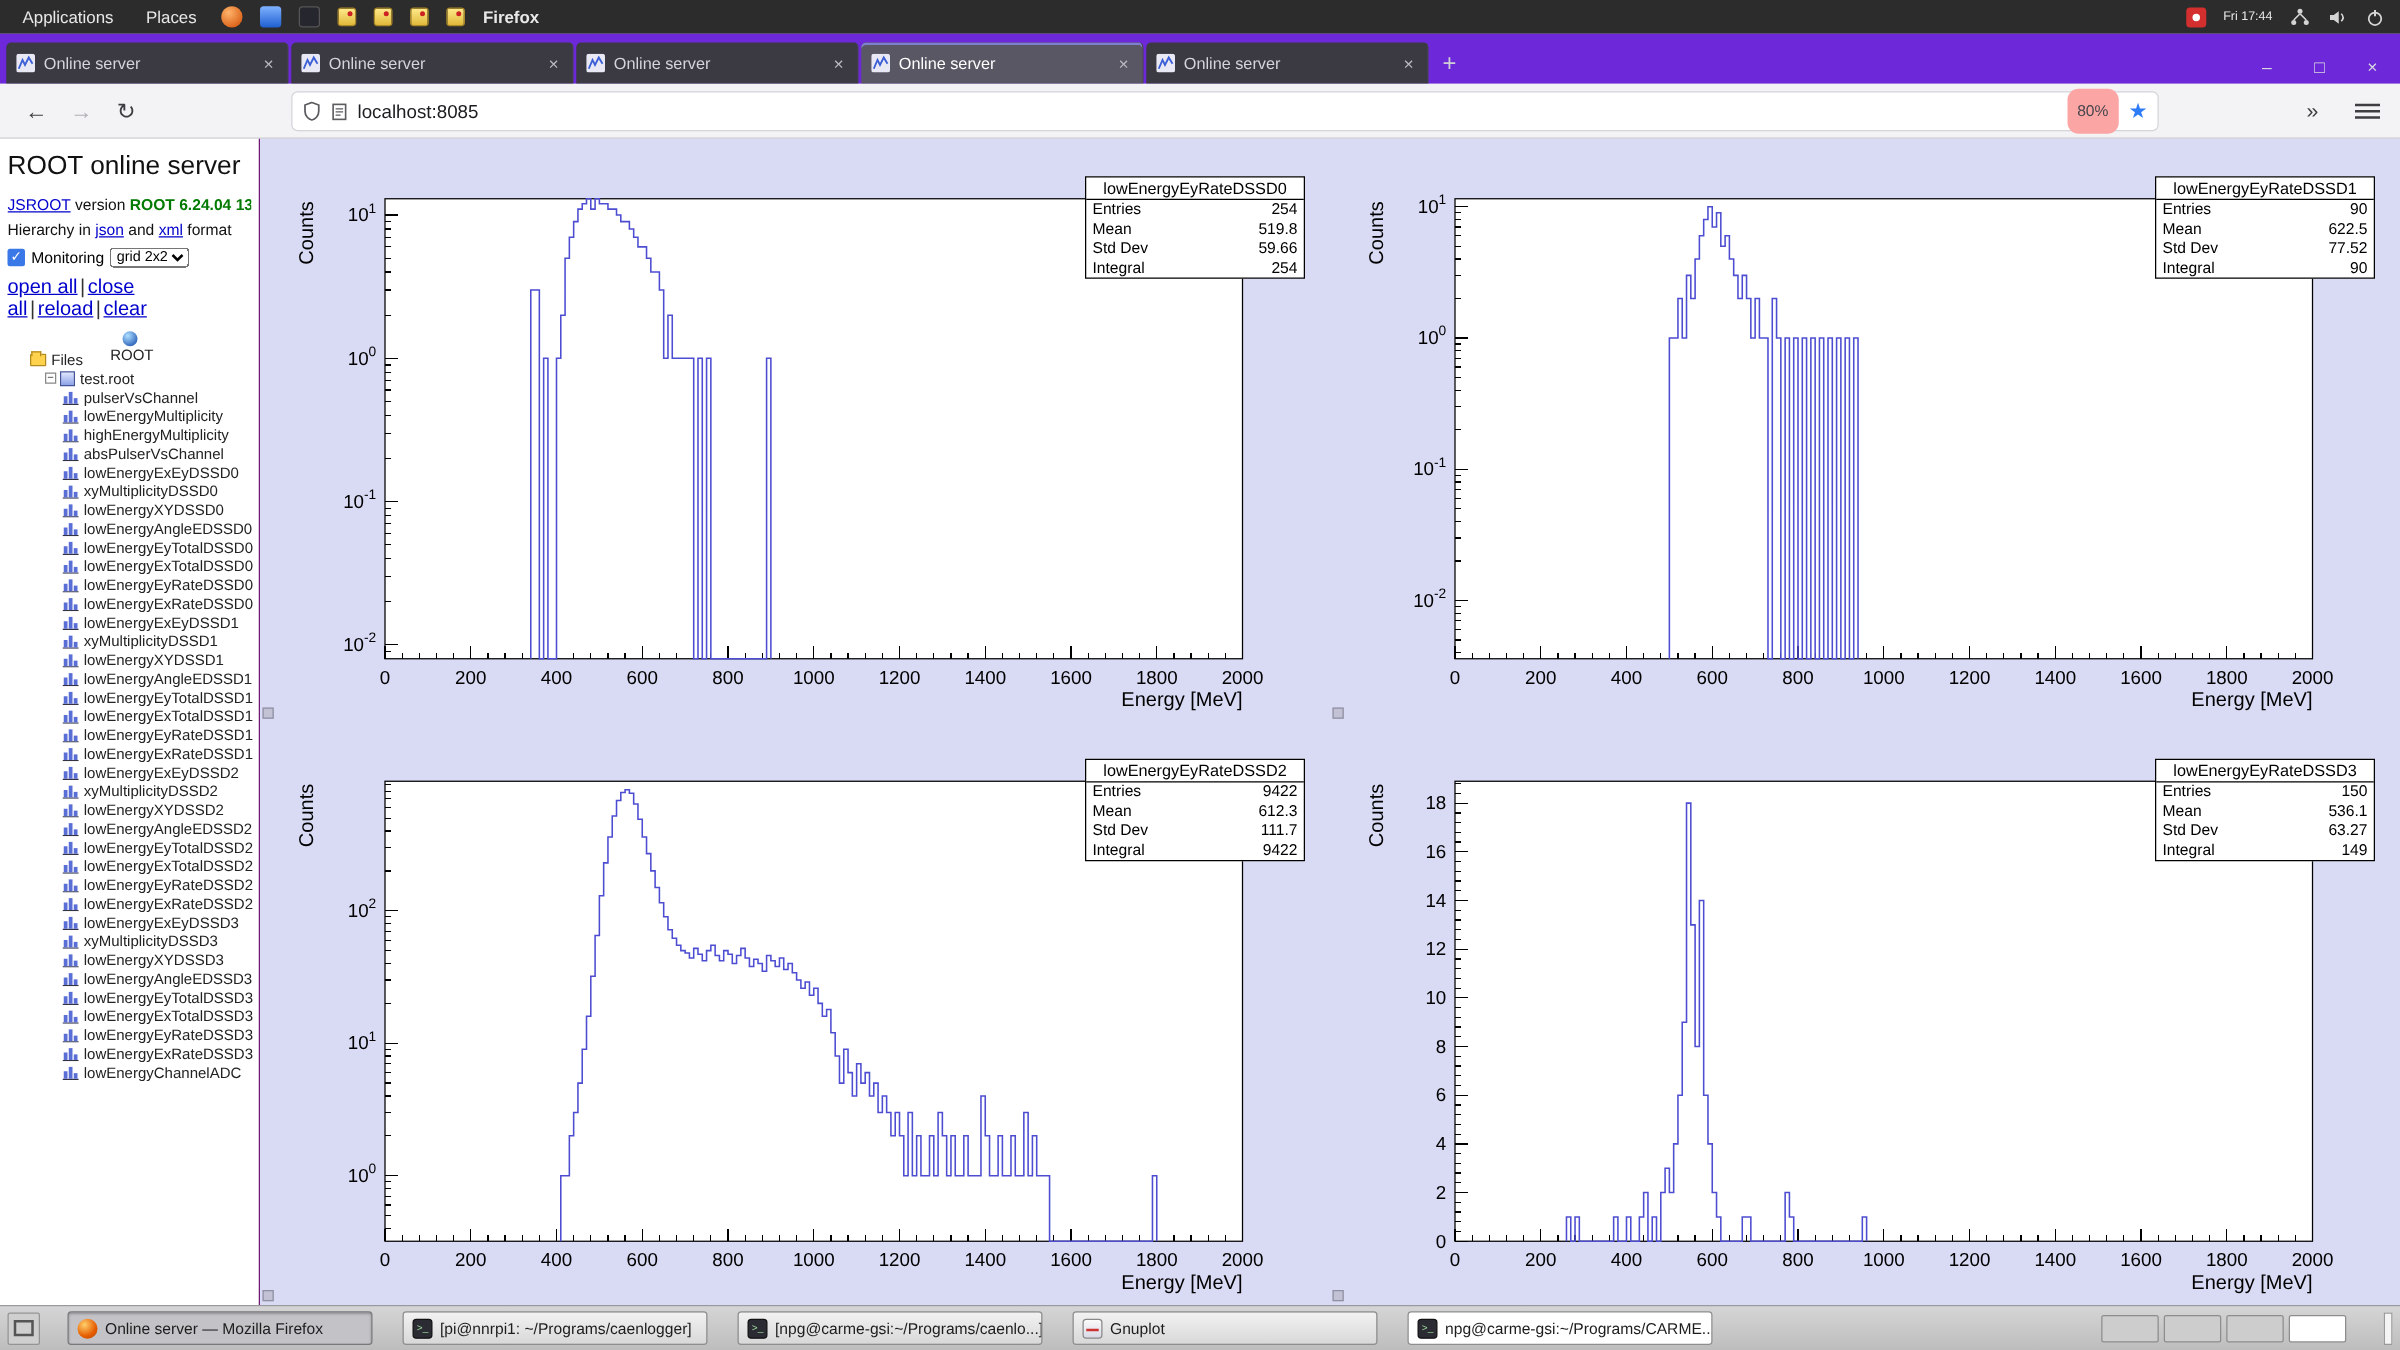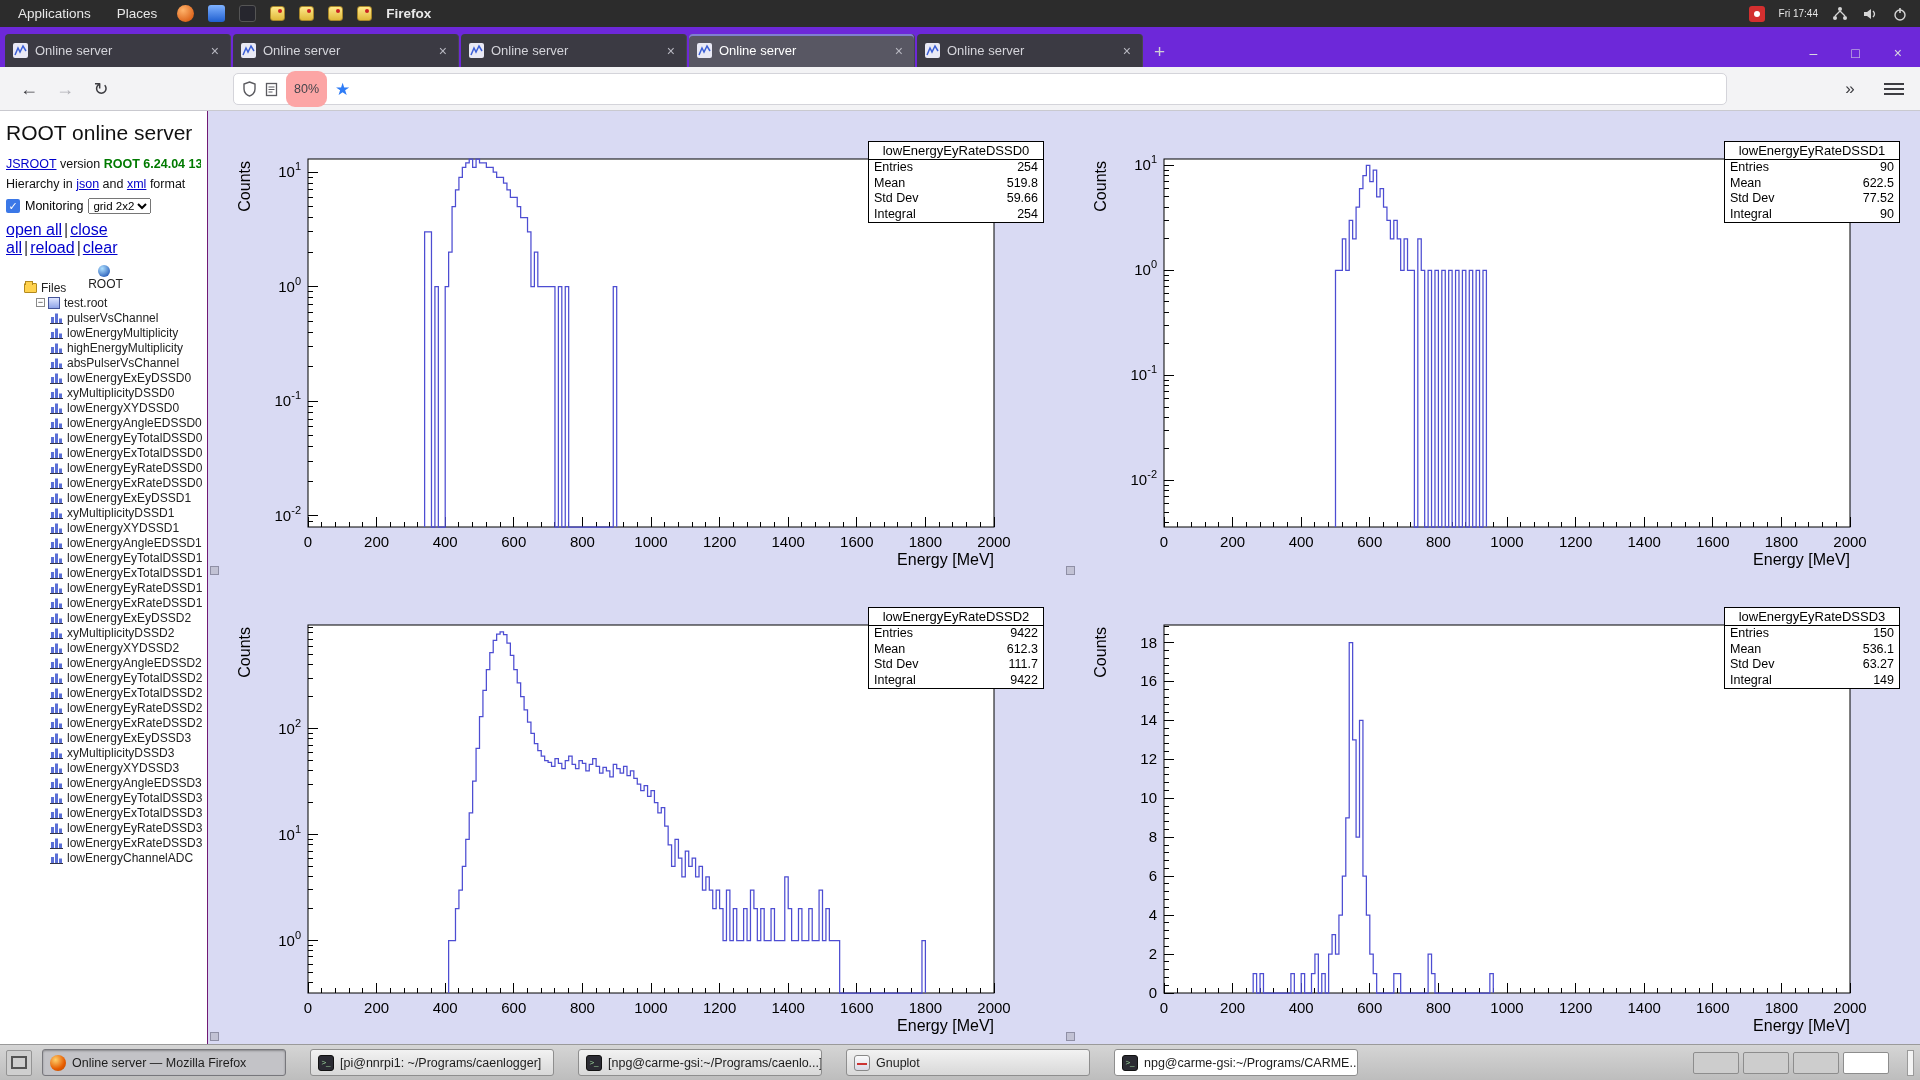--- a/index.html
+++ b/index.html
@@ -97,21 +97,21 @@
   .stats-title { text-align:center; font-size:13px; border-bottom:1px solid #000;
     padding:1px 2px; white-space:nowrap; overflow:hidden; }
   .stats-row { display:flex; justify-content:space-between; font-size:12.5px;
     line-height:15.5px; padding:0 5px; }
   .pad-handle { position:absolute; left:2px; bottom:2px; width:9px; height:9px;
     background:#c2c2d4; border:1px solid #8f8fa5; }
 
   
   #taskbar { position:absolute; left:0; top:1044px; width:1920px; height:36px;
     background:linear-gradient(#d5d5d5,#bdbdbd); border-top:1px solid #9a9a9a;
-    display:flex; align-items:center; padding:0 6px; gap:10px; }
+    display:flex; align-items:center; padding:0 6px; gap:22px; }
   #show-desktop { width:26px; height:26px; background:#cfcfcf; border:1px solid #949494;
     border-radius:2px; display:flex; align-items:center; justify-content:center; }
   #show-desktop::after{ content:""; width:12px; height:9px; border:2px solid #555; }
   #task-buttons { display:flex; gap:24px; }
   .task-btn { width:244px; height:27px; display:flex; align-items:center; gap:6px;
     padding:0 7px; font-size:12.5px; color:#1d1d1d; background:linear-gradient(#f2f2f2,#d8d8d8);
     border:1px solid #8e8e8e; border-radius:3px; white-space:nowrap; overflow:hidden; }
   .task-btn.pressed { background:#c3c3c7; border-color:#77777c; box-shadow:inset 0 1px 2px rgba(0,0,0,.3); }
   .task-btn.highlight { background:#ffffff; }
   .tb-ic { width:16px; height:16px; flex:none; border-radius:3px; }
@@ -229,20 +229,21 @@
     <span id="btn-forward" class="nav-ic">→</span>
     <span id="btn-reload" class="nav-ic">↻</span>
     <div id="urlbar">
       <svg width="15" height="16" viewBox="0 0 15 16">
           <path d="M7.5 1 L13 3 V8 C13 12 10 14.5 7.5 15 C5 14.5 2 12 2 8 V3 Z" fill="none" stroke="#5b5b60" stroke-width="1.4"></path>
         </svg>
       <svg width="13" height="15" viewBox="0 0 13 15">
           <rect x="1.5" y="1.5" width="10" height="12" fill="none" stroke="#5b5b60" stroke-width="1.3"></rect>
           <path d="M3.5 5 h6 M3.5 7.5 h6 M3.5 10 h4" stroke="#5b5b60" stroke-width="1"></path>
         </svg>
+      <span class="url-text">localhost:8085</span>
       <span class="zoom-chip">80%</span>
       <span class="star">★</span>
     </div>
     <span id="btn-overflow">»</span>
     <span id="btn-menu">
         <span></span>
         <span></span>
         <span></span>
       </span>
   </div>

